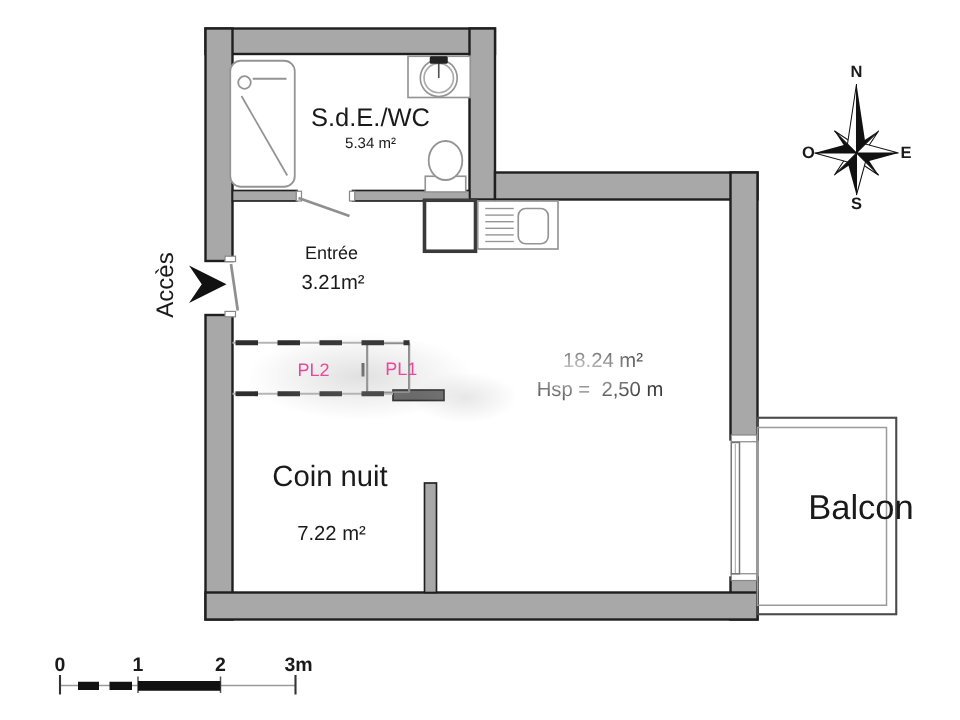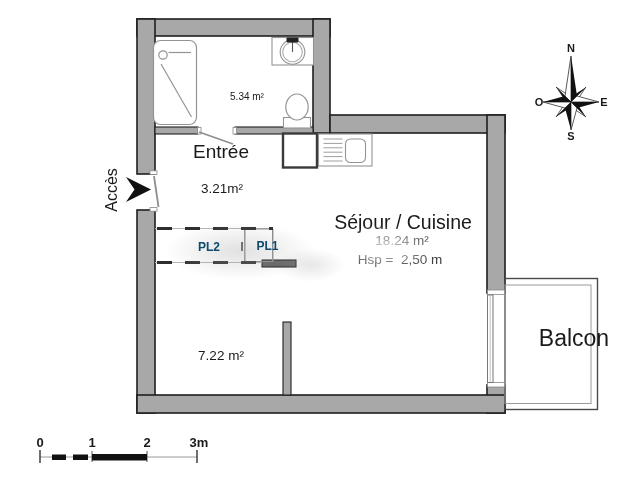--- a/index.html
+++ b/index.html
@@ -9,21 +9,21 @@
   }
   #plan-svg{position:absolute;left:0;top:0;z-index:1;}
   .wm{position:absolute;z-index:2;pointer-events:none;border-radius:50%;}
   .lbl{
     position:absolute;z-index:3;transform:translate(-50%,-50%);
     white-space:pre;text-align:center;line-height:1.05;color:#1a1a1a;
   }
   .rot{transform:translate(-50%,-50%) rotate(-90deg);}
   .fade{position:absolute;z-index:4;pointer-events:none;}
   .area{color:#3c3c3c;}
-  .plname{color:#0c4a6e;font-weight:bold;}
+  .plname{color:#ec4899;}
   .bold{font-weight:bold;}
 </style>
 </head>
 <body>
 
 <div id="stage">
 
   <svg id="plan-svg" width="640" height="480" viewBox="0 0 640 480">
 
     <g fill="#a8a8a8" stroke="#1f1f1f" stroke-width="1.6">
@@ -143,29 +143,30 @@
       <rect x="73" y="454.5" width="15" height="5.5" fill="#111111"></rect>
       <rect x="92" y="454" width="55" height="6.5" fill="#111111"></rect>
     </g>
   </svg>
 
   <div class="wm" style="left:165px;top:222px;width:150px;height:58px;
               background:radial-gradient(closest-side,rgba(175,175,175,0.38),rgba(175,175,175,0));"></div>
   <div class="wm" style="left:275px;top:248px;width:70px;height:34px;
               background:radial-gradient(closest-side,rgba(175,175,175,0.30),rgba(175,175,175,0));"></div>
 
+  <div class="lbl" style="left:247px;top:79px;font-size:17px;">S.d.E./WC</div>
   <div class="lbl" style="left:247px;top:97px;font-size:10px;">5.34 m²</div>
 
-  <div class="lbl" style="left:221px;top:152px;font-size:19px;">Entrée</div>
+  <div class="lbl" style="left:221px;top:169px;font-size:12px;">Entrée</div>
   <div class="lbl" style="left:222px;top:189px;font-size:13.5px;">3.21m²</div>
 
-  <div class="lbl" style="left:403px;top:222px;font-size:19.5px;">Séjour / Cuisine</div>
   <div class="lbl area" style="left:402px;top:241px;font-size:13.5px;">18.24 m²</div>
   <div class="lbl area" style="left:400px;top:260px;font-size:13.5px;">Hsp =  2,50 m</div>
 
+  <div class="lbl" style="left:220px;top:318px;font-size:19.5px;">Coin nuit</div>
   <div class="lbl" style="left:221px;top:356px;font-size:13.5px;">7.22 m²</div>
 
   <div class="lbl" style="left:574px;top:338px;font-size:23px;">Balcon</div>
 
   <div class="lbl plname" style="left:209px;top:247px;font-size:12px;">PL2</div>
   <div class="lbl plname" style="left:258px;top:246px;font-size:12px;padding-left:19px;">PL1</div>
 
   <div class="lbl rot" style="left:112px;top:190px;font-size:16px;">Accès</div>
 
   <div class="lbl bold" style="left:571px;top:49px;font-size:11px;">N</div>

